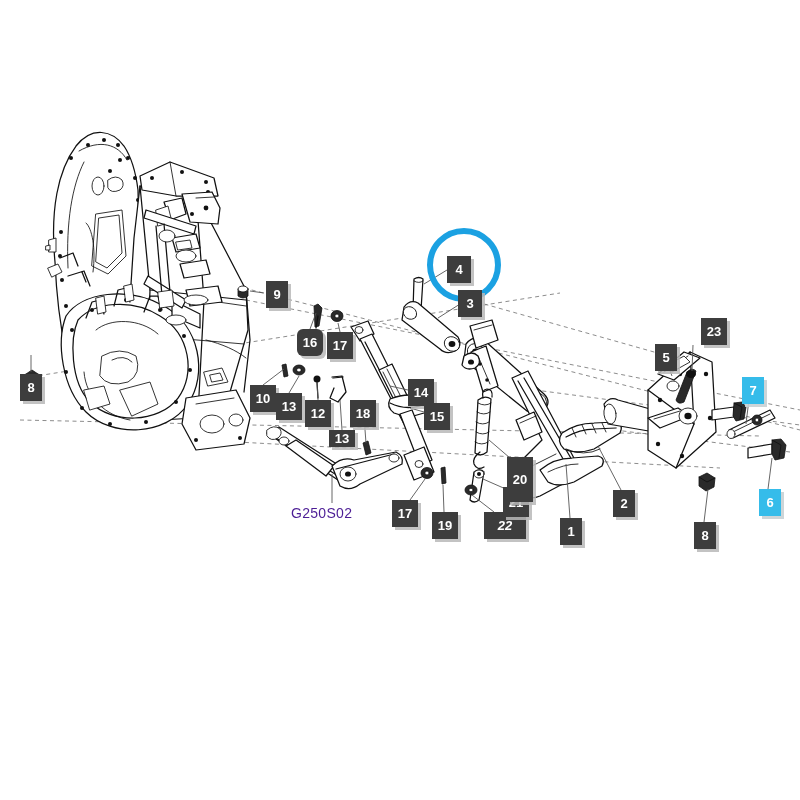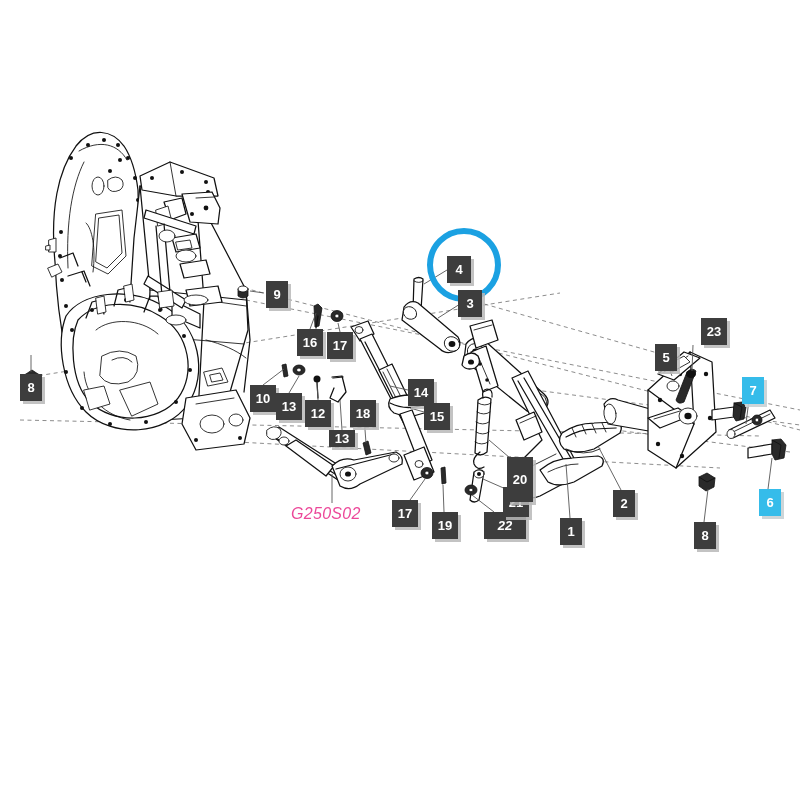--- a/index.html
+++ b/index.html
@@ -21,26 +21,25 @@
     font-weight:700;
     line-height:1;
     display:flex;align-items:center;justify-content:center;
     letter-spacing:0px;
     box-shadow:3px 3px 0 rgba(185,185,185,0.85);
     user-select:none;
   }
   .lbl.hl{background:#35bcea;color:#ffffff;box-shadow:3px 3px 0 rgba(200,208,212,0.9);}
   .partcode{
     position:absolute;
-    color:#ec4899;
+    color:#4c1d95;
     font-family:"Liberation Sans", sans-serif;
-    font-size:16px;
+    font-size:14px;
     letter-spacing:0.3px;
     white-space:nowrap;
-    font-style:italic;
   }
 </style>
 </head>
 <body>
 
 <div id="stage">
 
   <svg id="art" viewBox="0 0 800 800" xmlns="http://www.w3.org/2000/svg">
     <defs>
       <style>
@@ -453,21 +452,21 @@
     <g>
       <circle cx="464" cy="265" r="34" fill="none" stroke="#1ba1e2" stroke-width="6"></circle>
     </g>
   </svg>
 
   <div class="partcode" id="partcode" style="left: 291px; top: 505px;">G250S02</div>
 
   <div id="labels">
       <div class="lbl" style="left: 20px; top: 374px; width: 22px; height: 27px;">8</div>
       <div class="lbl" style="left: 266px; top: 281px; width: 22px; height: 27px;">9</div>
-      <div class="lbl" style="left: 297px; top: 329px; width: 26px; height: 27px;">16</div>
+      <div class="lbl" style="left: 297px; top: 329px; width: 26px; height: 27px; border-radius: 6px;">16</div>
       <div class="lbl" style="left: 327px; top: 332px; width: 26px; height: 27px;">17</div>
       <div class="lbl" style="left: 250px; top: 385px; width: 26px; height: 27px;">10</div>
       <div class="lbl" style="left: 276px; top: 393px; width: 26px; height: 27px;">13</div>
       <div class="lbl" style="left: 305px; top: 400px; width: 26px; height: 27px;">12</div>
       <div class="lbl" style="left: 329px; top: 430px; width: 26px; height: 17px;">13</div>
       <div class="lbl" style="left: 350px; top: 400px; width: 26px; height: 27px;">18</div>
       <div class="lbl" style="left: 408px; top: 379px; width: 26px; height: 27px;">14</div>
       <div class="lbl" style="left: 424px; top: 403px; width: 26px; height: 27px;">15</div>
       <div class="lbl" style="left: 392px; top: 500px; width: 26px; height: 27px;">17</div>
       <div class="lbl" style="left: 432px; top: 512px; width: 26px; height: 27px;">19</div>

